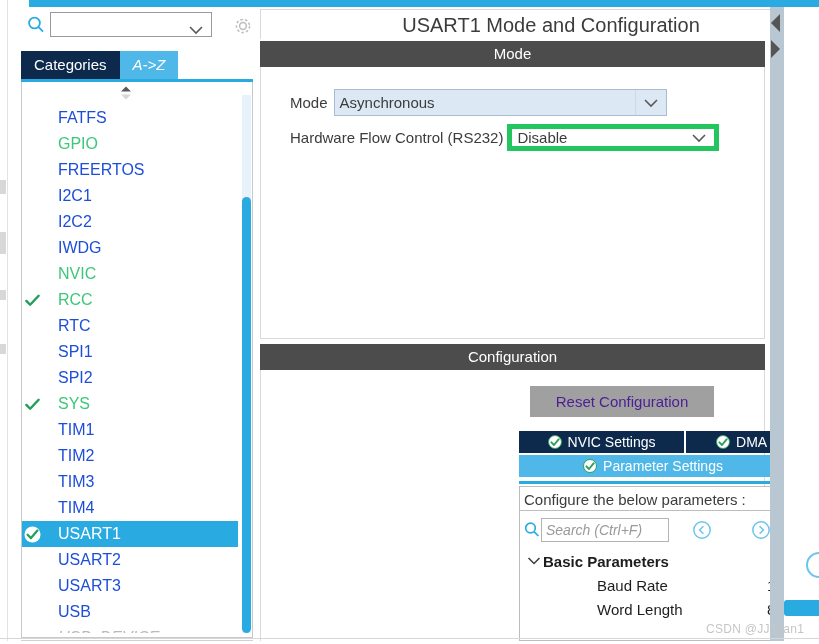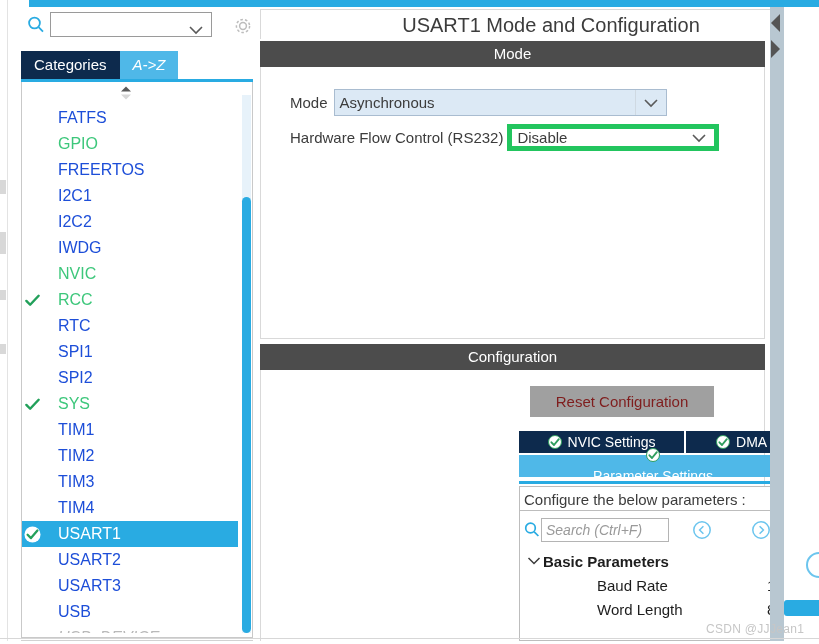--- a/index.html
+++ b/index.html
@@ -86,21 +86,21 @@
   .combo.fill{background:#dce9f5;}
   .combo.white{background:#ffffff;border:5px solid #22c55e;}
   .combo .cv{flex:1;}
   .combo .cb{width:30px;height:100%;display:flex;align-items:center;justify-content:center;border-left:1px solid #cfd9e2;}
   .combo.white .cb{border-left:none;}
 
   .cfg-body{position:absolute;left:5px;top:363px;width:505px;height:272px;border:1px solid #d9d9d9;border-top:none;background:#ffffff;box-sizing:border-box;}
 
   .reset-btn{
     position:absolute;left:275px;top:379px;width:184px;height:31px;
-    background:#a0a0a0;color:#7f1d1d;font-size:15px;text-align:center;line-height:31px;
+    background:#a0a0a0;color:#4c1d95;font-size:15px;text-align:center;line-height:31px;
   }
 
   .tabrow{position:absolute;display:flex;}
   .tb{
     height:22px;display:flex;align-items:center;justify-content:center;
     color:#ffffff;font-size:14px;background:#0d2a4d;box-sizing:border-box;gap:6px;white-space:nowrap;
   }
   .tb.active{background:#4fb8e8;}
   .tb .ok{width:14px;height:14px;flex:none;}
   .tabs-line{position:absolute;left:264px;top:474px;width:504px;height:3px;background:#29abe2;}
@@ -321,21 +321,21 @@
       <div class="tb" style="width: 167px; border-right: 2px solid rgb(255, 255, 255);">
         <svg class="ok" viewBox="0 0 14 14">
           <circle cx="7" cy="7" r="6.5" fill="#ffffff"></circle>
           <circle cx="7" cy="7" r="6.5" fill="none" stroke="#2f9e5e" stroke-width="1"></circle>
           <polyline points="3.4,7.3 6,10 10.8,4.2" fill="none" stroke="#2f9e5e" stroke-width="1.9" stroke-linecap="round" stroke-linejoin="round"></polyline>
         </svg>
         <span>DMA Settings</span>
       </div>
     </div>
   <div class="tabrow" id="cfg-tabs-row2" style="left:264px;top:448px;">
-      <div class="tb active" style="width: 268px; flex-direction: column;">
+      <div class="tb active" style="width: 268px;">
         <svg class="ok" viewBox="0 0 14 14">
           <circle cx="7" cy="7" r="6.5" fill="#ffffff"></circle>
           <circle cx="7" cy="7" r="6.5" fill="none" stroke="#2f9e5e" stroke-width="1"></circle>
           <polyline points="3.4,7.3 6,10 10.8,4.2" fill="none" stroke="#2f9e5e" stroke-width="1.9" stroke-linecap="round" stroke-linejoin="round"></polyline>
         </svg>
         <span>Parameter Settings</span>
       </div>
       <div class="tb" style="width: 236px;"></div>
     </div>
   <div class="tabs-line"></div>

